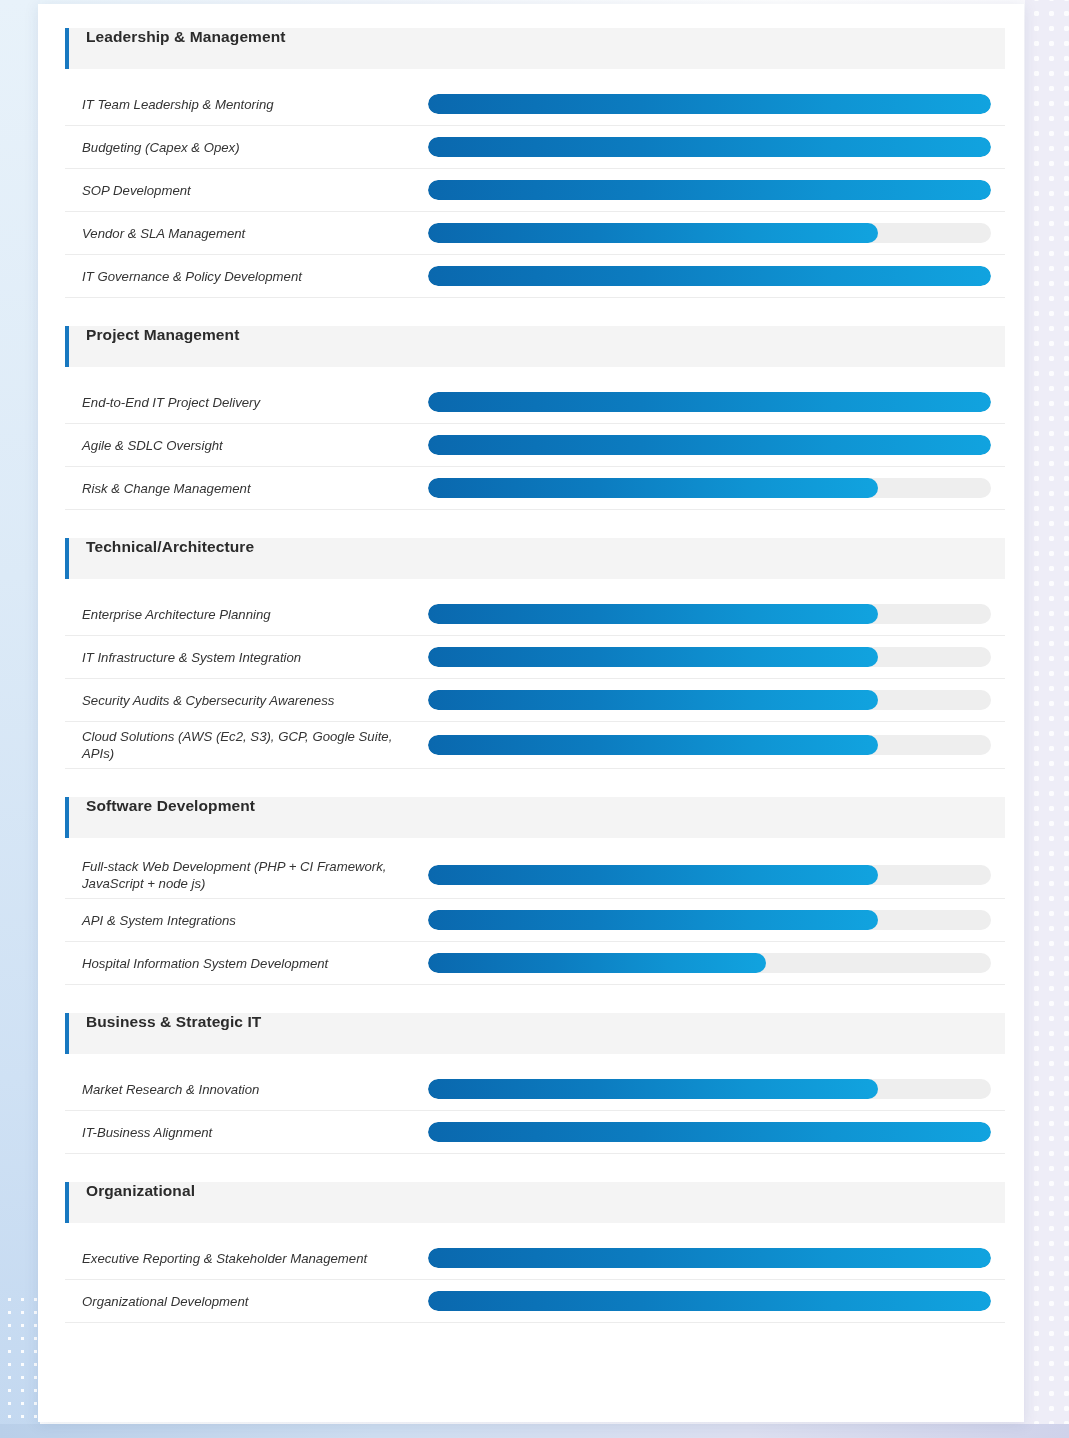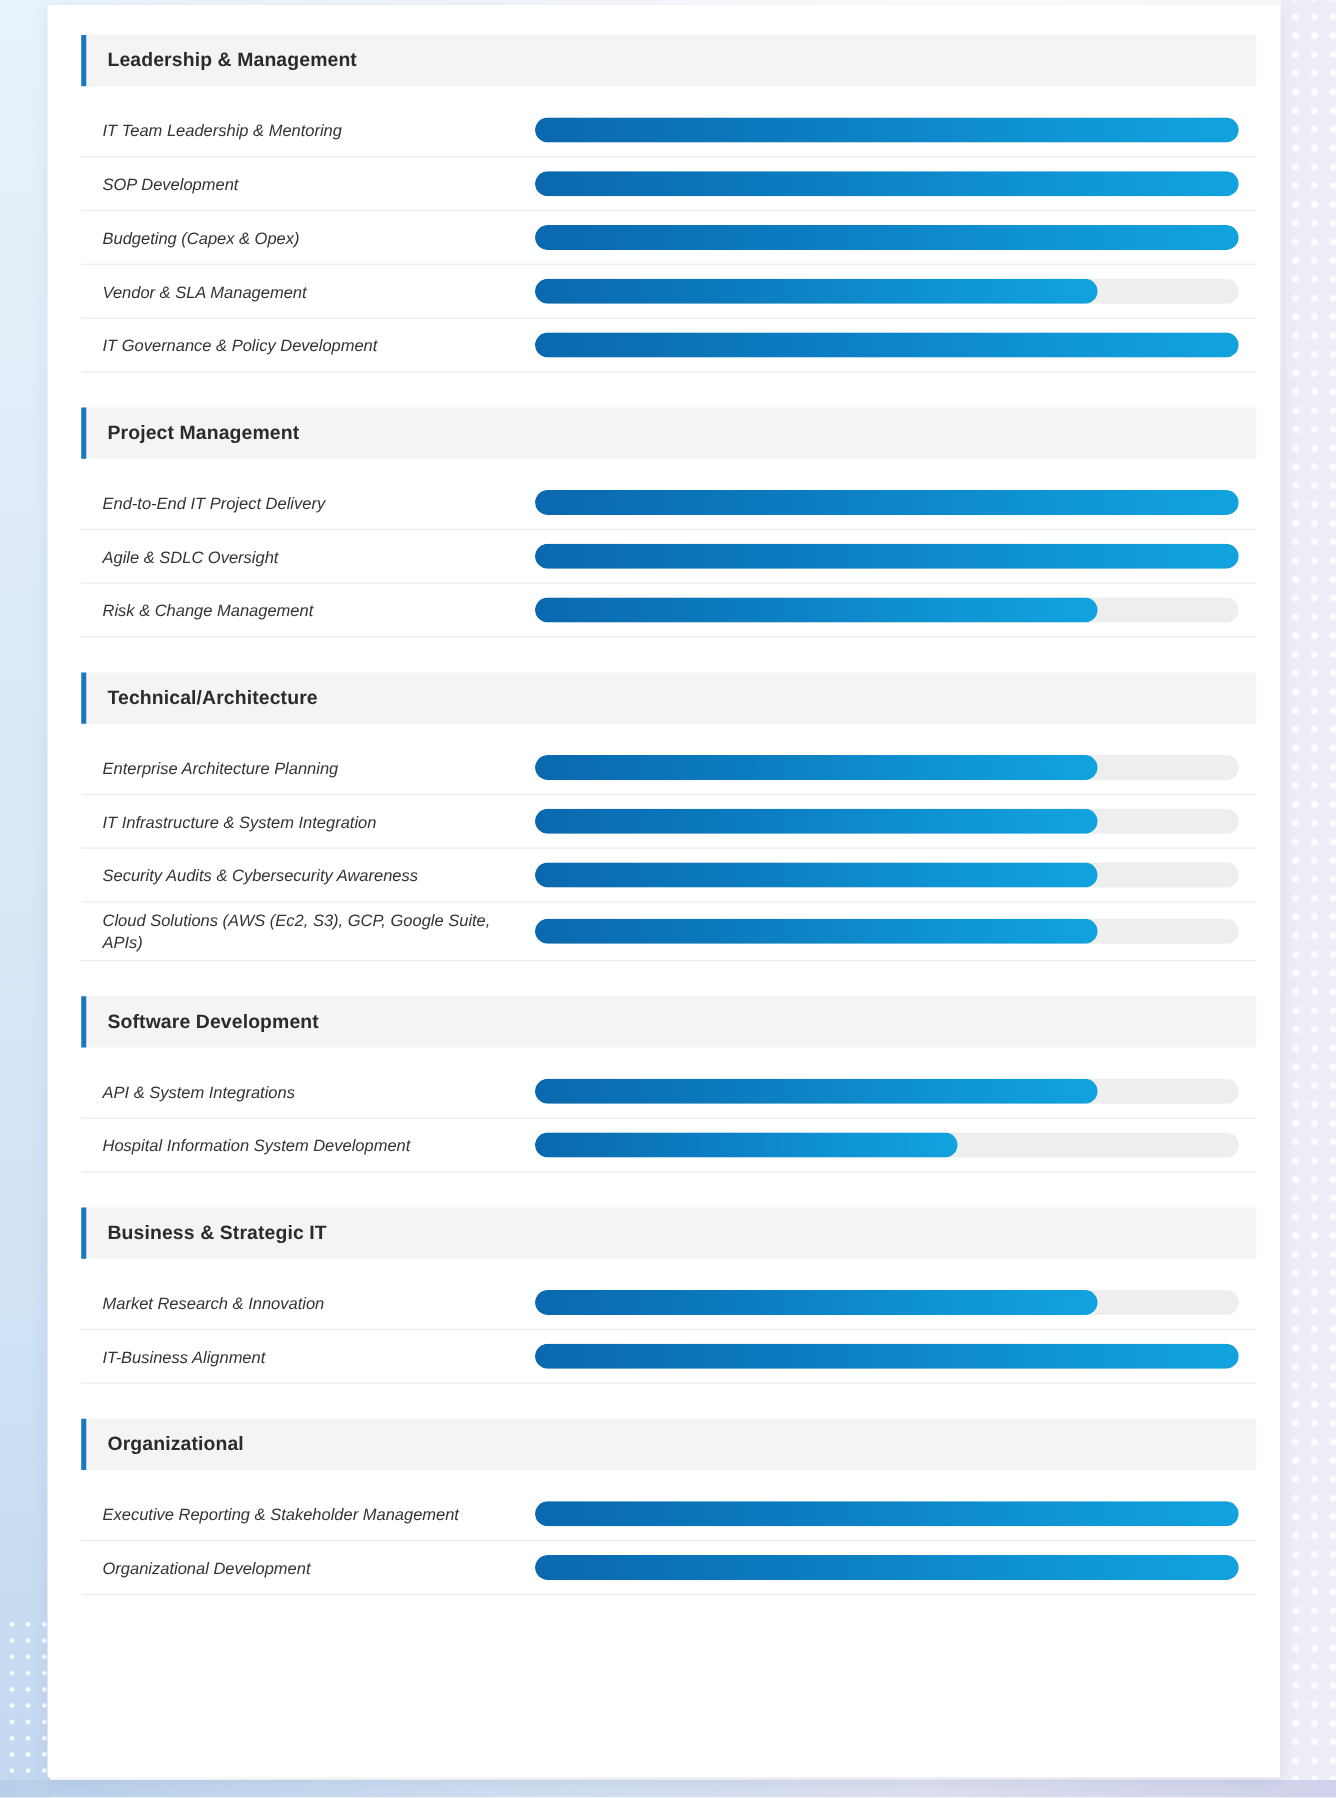--- a/index.html
+++ b/index.html
@@ -64,21 +64,21 @@
   .content {
     position: absolute;
     left: 27px; top: 24px;
     width: 940px;
   }
 
   
   .section { margin-bottom: 0; }
   .section-header {
     display: flex;
-    align-items: center;
+    align-items: flex-start;
     background: #f4f4f4;
     height: 41px;
     margin-bottom: 14px;
   }
   .section-accent {
     width: 4px;
     height: 41px;
     background: #1878c0;
     flex: 0 0 4px;
   }
@@ -151,36 +151,36 @@
         </div>
         <div class="skill-row">
           <div class="skill-name">IT Team Leadership &amp; Mentoring</div>
           <div class="skill-bar-wrap">
             <div class="bar-track">
               <div class="bar-fill" style="width: 100%;"></div>
             </div>
           </div>
         </div>
         <div class="skill-row">
+          <div class="skill-name">Budgeting (Capex &amp; Opex)</div>
+          <div class="skill-bar-wrap">
+            <div class="bar-track">
+              <div class="bar-fill" style="width: 100%;"></div>
+            </div>
+          </div>
+        </div>
+        <div class="skill-row">
           <div class="skill-name">SOP Development</div>
           <div class="skill-bar-wrap">
             <div class="bar-track">
               <div class="bar-fill" style="width: 100%;"></div>
             </div>
           </div>
         </div>
         <div class="skill-row">
-          <div class="skill-name">Budgeting (Capex &amp; Opex)</div>
-          <div class="skill-bar-wrap">
-            <div class="bar-track">
-              <div class="bar-fill" style="width: 100%;"></div>
-            </div>
-          </div>
-        </div>
-        <div class="skill-row">
           <div class="skill-name">Vendor &amp; SLA Management</div>
           <div class="skill-bar-wrap">
             <div class="bar-track">
               <div class="bar-fill" style="width: 80%;"></div>
             </div>
           </div>
         </div>
         <div class="skill-row">
           <div class="skill-name">IT Governance &amp; Policy Development</div>
           <div class="skill-bar-wrap">
@@ -258,20 +258,28 @@
               <div class="bar-fill" style="width: 80%;"></div>
             </div>
           </div>
         </div>
       </div>
       <div class="section-gap"></div>
       <div class="section">
         <div class="section-header">
           <div class="section-accent"></div>
           <div class="section-title">Software Development</div>
+        </div>
+        <div class="skill-row">
+          <div class="skill-name">Full-stack Web Development (PHP + CI Framework, JavaScript + node js)</div>
+          <div class="skill-bar-wrap">
+            <div class="bar-track">
+              <div class="bar-fill" style="width: 80%;"></div>
+            </div>
+          </div>
         </div>
         <div class="skill-row">
           <div class="skill-name">API &amp; System Integrations</div>
           <div class="skill-bar-wrap">
             <div class="bar-track">
               <div class="bar-fill" style="width: 80%;"></div>
             </div>
           </div>
         </div>
         <div class="skill-row">

